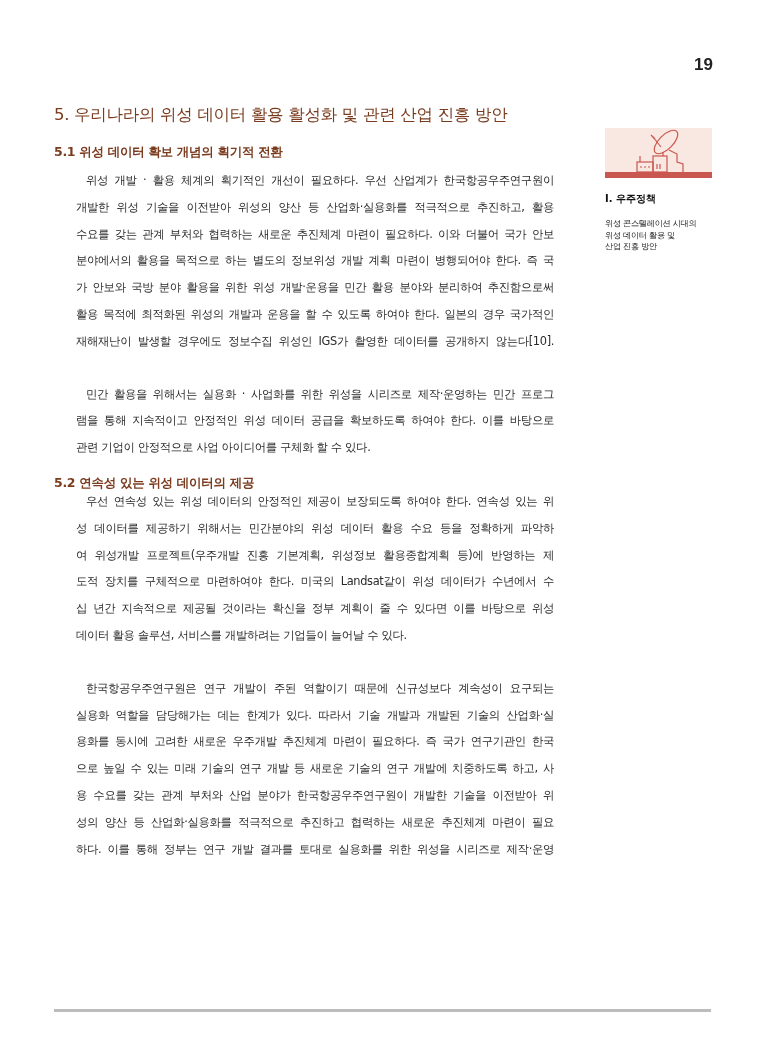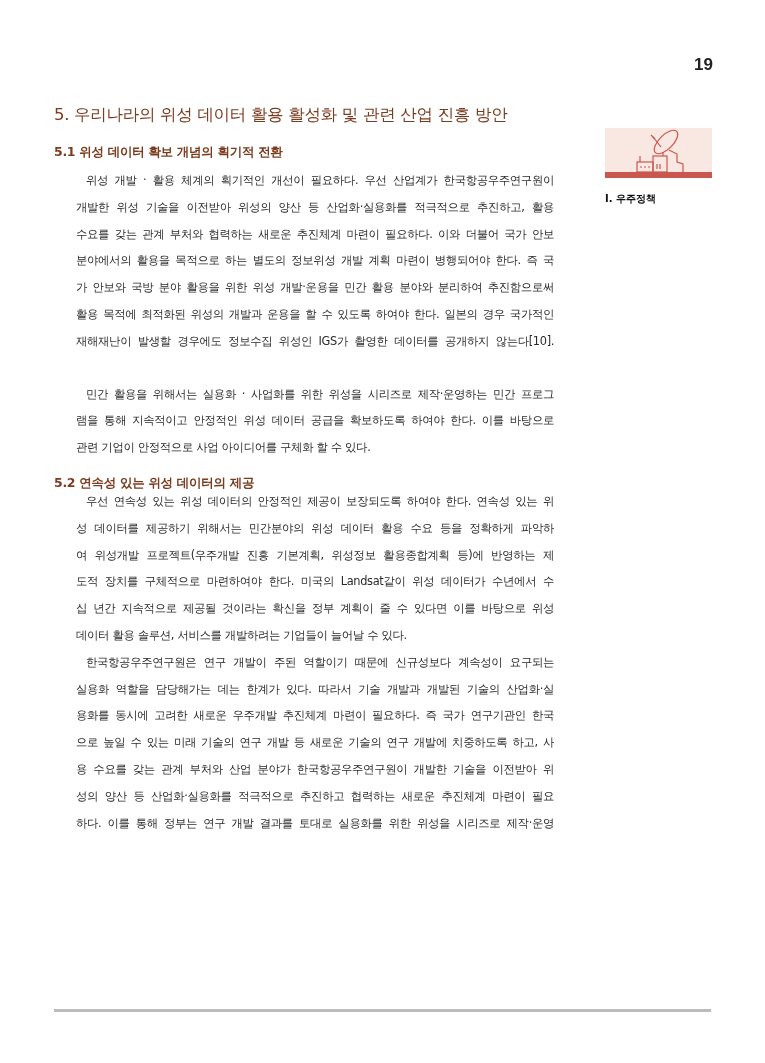--- a/index.html
+++ b/index.html
@@ -68,20 +68,25 @@
         <line x1="11" y1="39" x2="13" y2="39"></line>
         <line x1="15" y1="39" x2="17" y2="39"></line>
       <line x1="7" y1="34" x2="7" y2="28"></line>
       <rect x="20" y="28" width="14" height="16"></rect>
       <line x1="24" y1="36" x2="24" y2="41"></line>
         <line x1="27" y1="36" x2="27" y2="41"></line>
       <line x1="30" y1="28" x2="30" y2="24"></line>
     </svg>
   </div>
   <div class="sidebar-section">I. 우주정책</div>
+  <div class="sidebar-sub">
+    <div>위성 콘스텔레이션 시대의</div>
+    <div>위성 데이터 활용 및</div>
+    <div>산업 진흥 방안</div>
+  </div>
 </div>
 
 <div class="main">
   <h1 class="h1">5. 우리나라의 위성 데이터 활용 활성화 및 관련 산업 진흥 방안</h1>
 
 
   <h2 class="h2" style="margin-bottom:6px;">5.1 위성 데이터 확보 개념의 획기적 전환</h2>
 
   <div class="para" style="margin-bottom:26px;">
     <span class="line indent">위성 개발 · 활용 체계의 획기적인 개선이 필요하다. 우선 산업계가 한국항공우주연구원이</span>
@@ -94,21 +99,21 @@
   </div>
 
   <div class="para" style="margin-bottom:14px;">
     <span class="line indent">민간 활용을 위해서는 실용화 · 사업화를 위한 위성을 시리즈로 제작·운영하는 민간 프로그</span>
     <span class="line">램을 통해 지속적이고 안정적인 위성 데이터 공급을 확보하도록 하여야 한다. 이를 바탕으로</span>
     <span class="line last">관련 기업이 안정적으로 사업 아이디어를 구체화 할 수 있다.</span>
   </div>
 
   <h2 class="h2" style="margin-bottom:0px;">5.2 연속성 있는 위성 데이터의 제공</h2>
 
-  <div class="para" style="margin-top:-4px;">
+  <div class="para" style="margin-bottom:26px; margin-top:-4px;">
     <span class="line indent">우선 연속성 있는 위성 데이터의 안정적인 제공이 보장되도록 하여야 한다. 연속성 있는 위</span>
     <span class="line">성 데이터를 제공하기 위해서는 민간분야의 위성 데이터 활용 수요 등을 정확하게 파악하</span>
     <span class="line">여  위성개발 프로젝트(우주개발 진흥 기본계획, 위성정보 활용종합계획 등)에 반영하는 제</span>
     <span class="line">도적 장치를 구체적으로 마련하여야 한다. 미국의 Landsat같이 위성 데이터가 수년에서 수</span>
     <span class="line">십 년간 지속적으로 제공될 것이라는 확신을 정부 계획이 줄 수 있다면 이를 바탕으로 위성</span>
     <span class="line last">데이터 활용 솔루션, 서비스를 개발하려는 기업들이 늘어날 수 있다.</span>
   </div>
 
   <div class="para">
     <span class="line indent">한국항공우주연구원은 연구 개발이 주된 역할이기 때문에 신규성보다 계속성이 요구되는</span>

